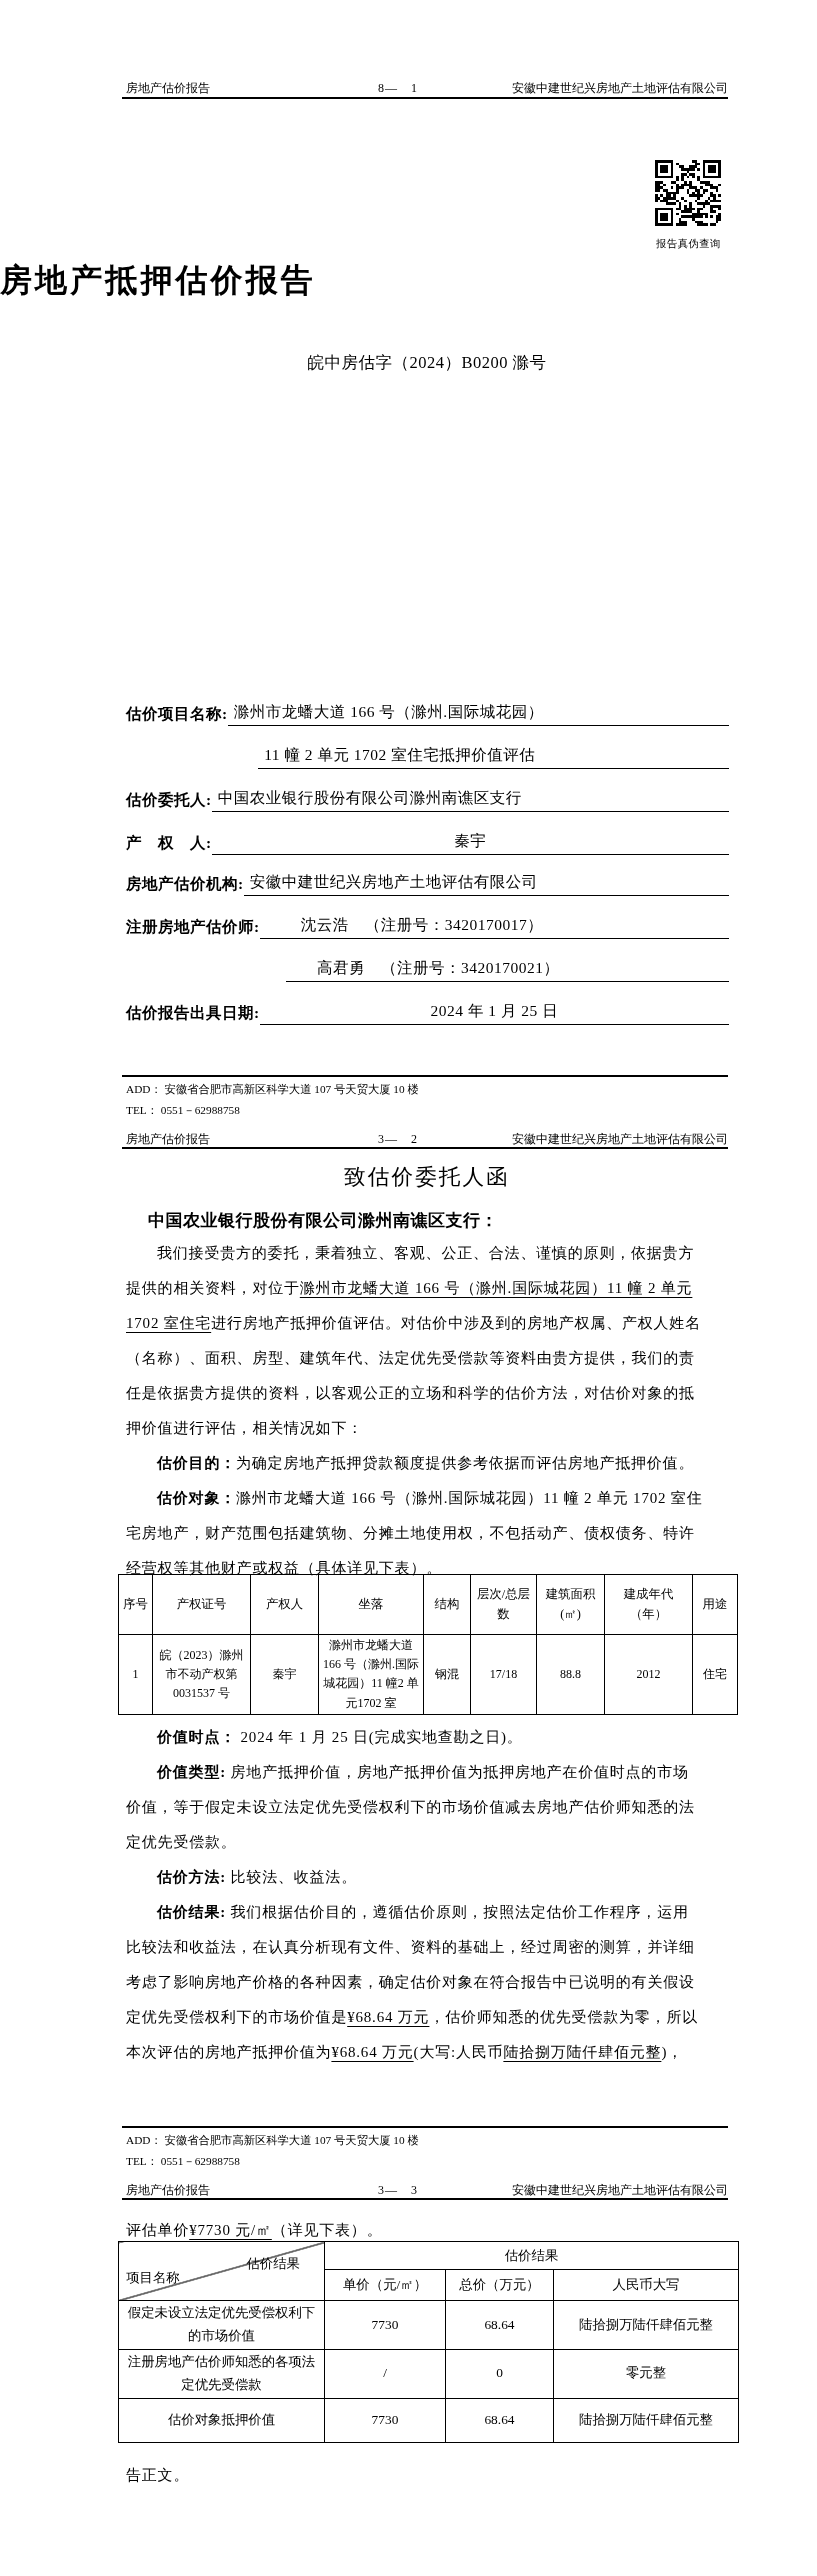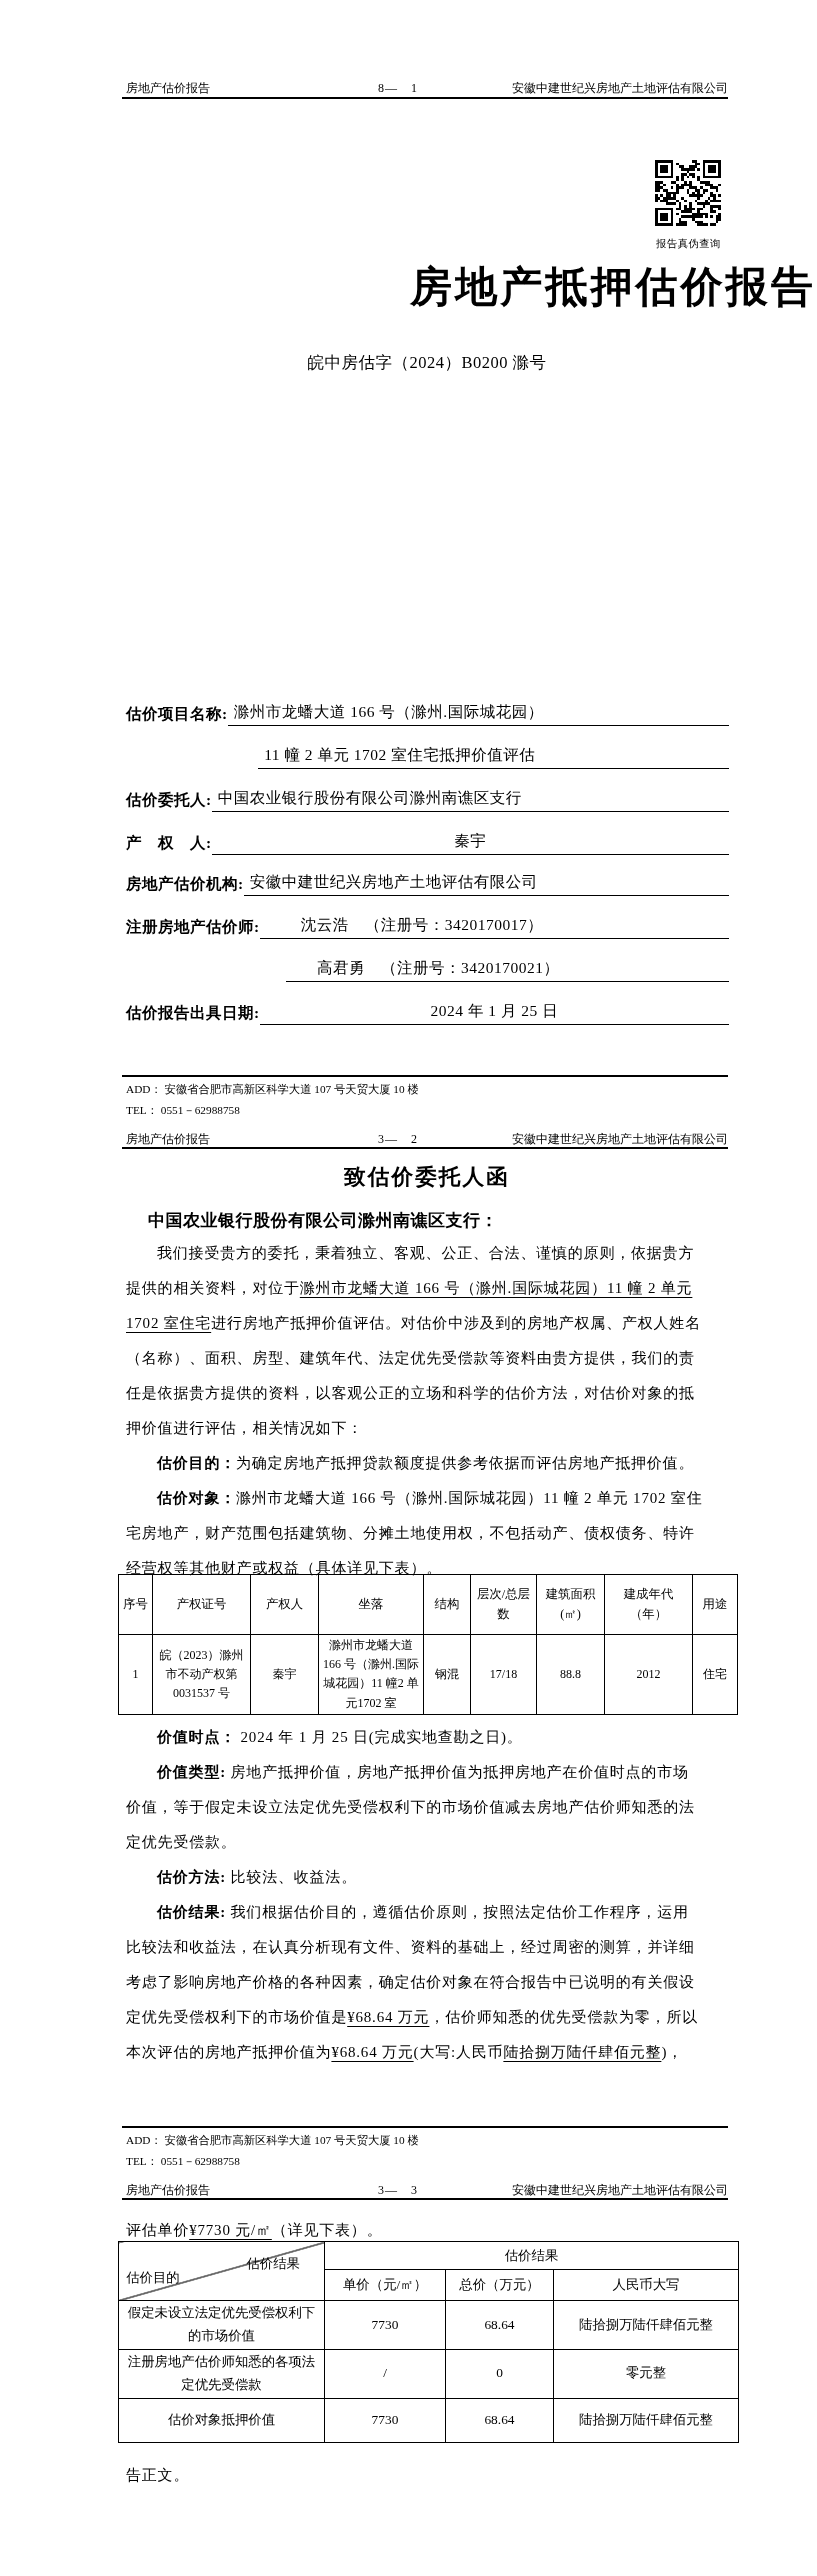--- a/index.html
+++ b/index.html
@@ -16,33 +16,33 @@
   .hdr .hc{position:absolute;left:252px;top:0;letter-spacing:1px;}
   .hdr .hr{position:absolute;right:0;top:0;}
   .rule{position:absolute;left:122px;width:606px;height:2.1px;background:#000;}
   .foot{position:absolute;left:126px;width:602px;font-size:11.3px;line-height:13.4px;}
   .foot div{margin-bottom:7.2px;}
   
   .qr{position:absolute;left:655px;top:160px;width:66px;height:66px;}
   .qr svg{width:100%;height:100%;display:block;}
   .qr-cap{position:absolute;left:645px;top:237px;width:87px;text-align:center;font-size:10.3px;letter-spacing:0.5px;}
   
-  .cover-title{position:absolute;left:0;top:259px;width:816px;text-align:right;
-    font-size:42px;font-weight:bold;letter-spacing:3.1px;}
+  .cover-title{position:absolute;left:0;top:259px;width:816px;text-align:left;
+    font-size:32px;font-weight:bold;letter-spacing:3.1px;}
   .doc-no{position:absolute;left:126px;top:352px;width:602px;text-align:center;font-size:16.5px;letter-spacing:0.5px;}
   .field{position:absolute;left:126px;width:603px;height:23px;font-size:15.5px;display:flex;align-items:flex-end;white-space:nowrap;}
   .field .lbl{font-weight:bold;padding-bottom:1px;letter-spacing:0.5px;}
   .field .sp{height:0.5px;}
   .field .val{flex:1;border-bottom:1px solid #000;padding:0 0 2.1px 6.2px;letter-spacing:0.5px;overflow:hidden;}
   .field .val.center{text-align:center;padding-left:0;}
   .field .val.pl80{padding-left:41px;}
   .field .val.pl60{padding-left:31px;}
   
   .ltr-title{position:absolute;left:126px;top:1162px;width:602px;text-align:center;
-    font-size:21.6px;font-weight:bold;letter-spacing:2.1px;}
+    font-size:21.6px;font-weight:normal;letter-spacing:2.1px;}
   .salut{position:absolute;left:112px;top:1209px;font-size:17px;font-weight:bold;letter-spacing:0.5px;margin-left:36px;}
   .lines{position:absolute;left:126px;width:606px;font-size:15px;line-height:35px;letter-spacing:0.8px;white-space:nowrap;}
   .lines .line{height:35px;}
   .lines .ind{padding-left:31px;}
   .lines span.u{text-decoration:underline;text-decoration-thickness:1px;text-underline-offset:3.6px;}
   .lines span.b{font-weight:bold;}
   
   .tbl{position:absolute;border-collapse:collapse;table-layout:fixed;}
   .tbl td,.tbl th{border:1px solid #000;text-align:center;vertical-align:middle;
     font-weight:normal;padding:1px 2.1px;overflow:hidden;}
@@ -516,21 +516,21 @@
     <colgroup>
       <col style="width:206px">
         <col style="width:121px">
         <col style="width:108px">
         <col style="width:185px">
     </colgroup>
     <tbody>
         <tr class="hA">
       <td class="diag" rowspan="2">
         <span class="dt">估价结果</span>
-        <span class="db">估价目的</span>
+        <span class="db">项目名称</span>
       </td>
       <th colspan="3">估价结果</th>
     </tr>
     <tr class="hB">
       <th>单价（元/㎡）</th>
       <th>总价（万元）</th>
       <th>人民币大写</th>
     </tr>
     <tr class="r1">
       <td>假定未设立法定优先受偿权利下的市场价值</td>

